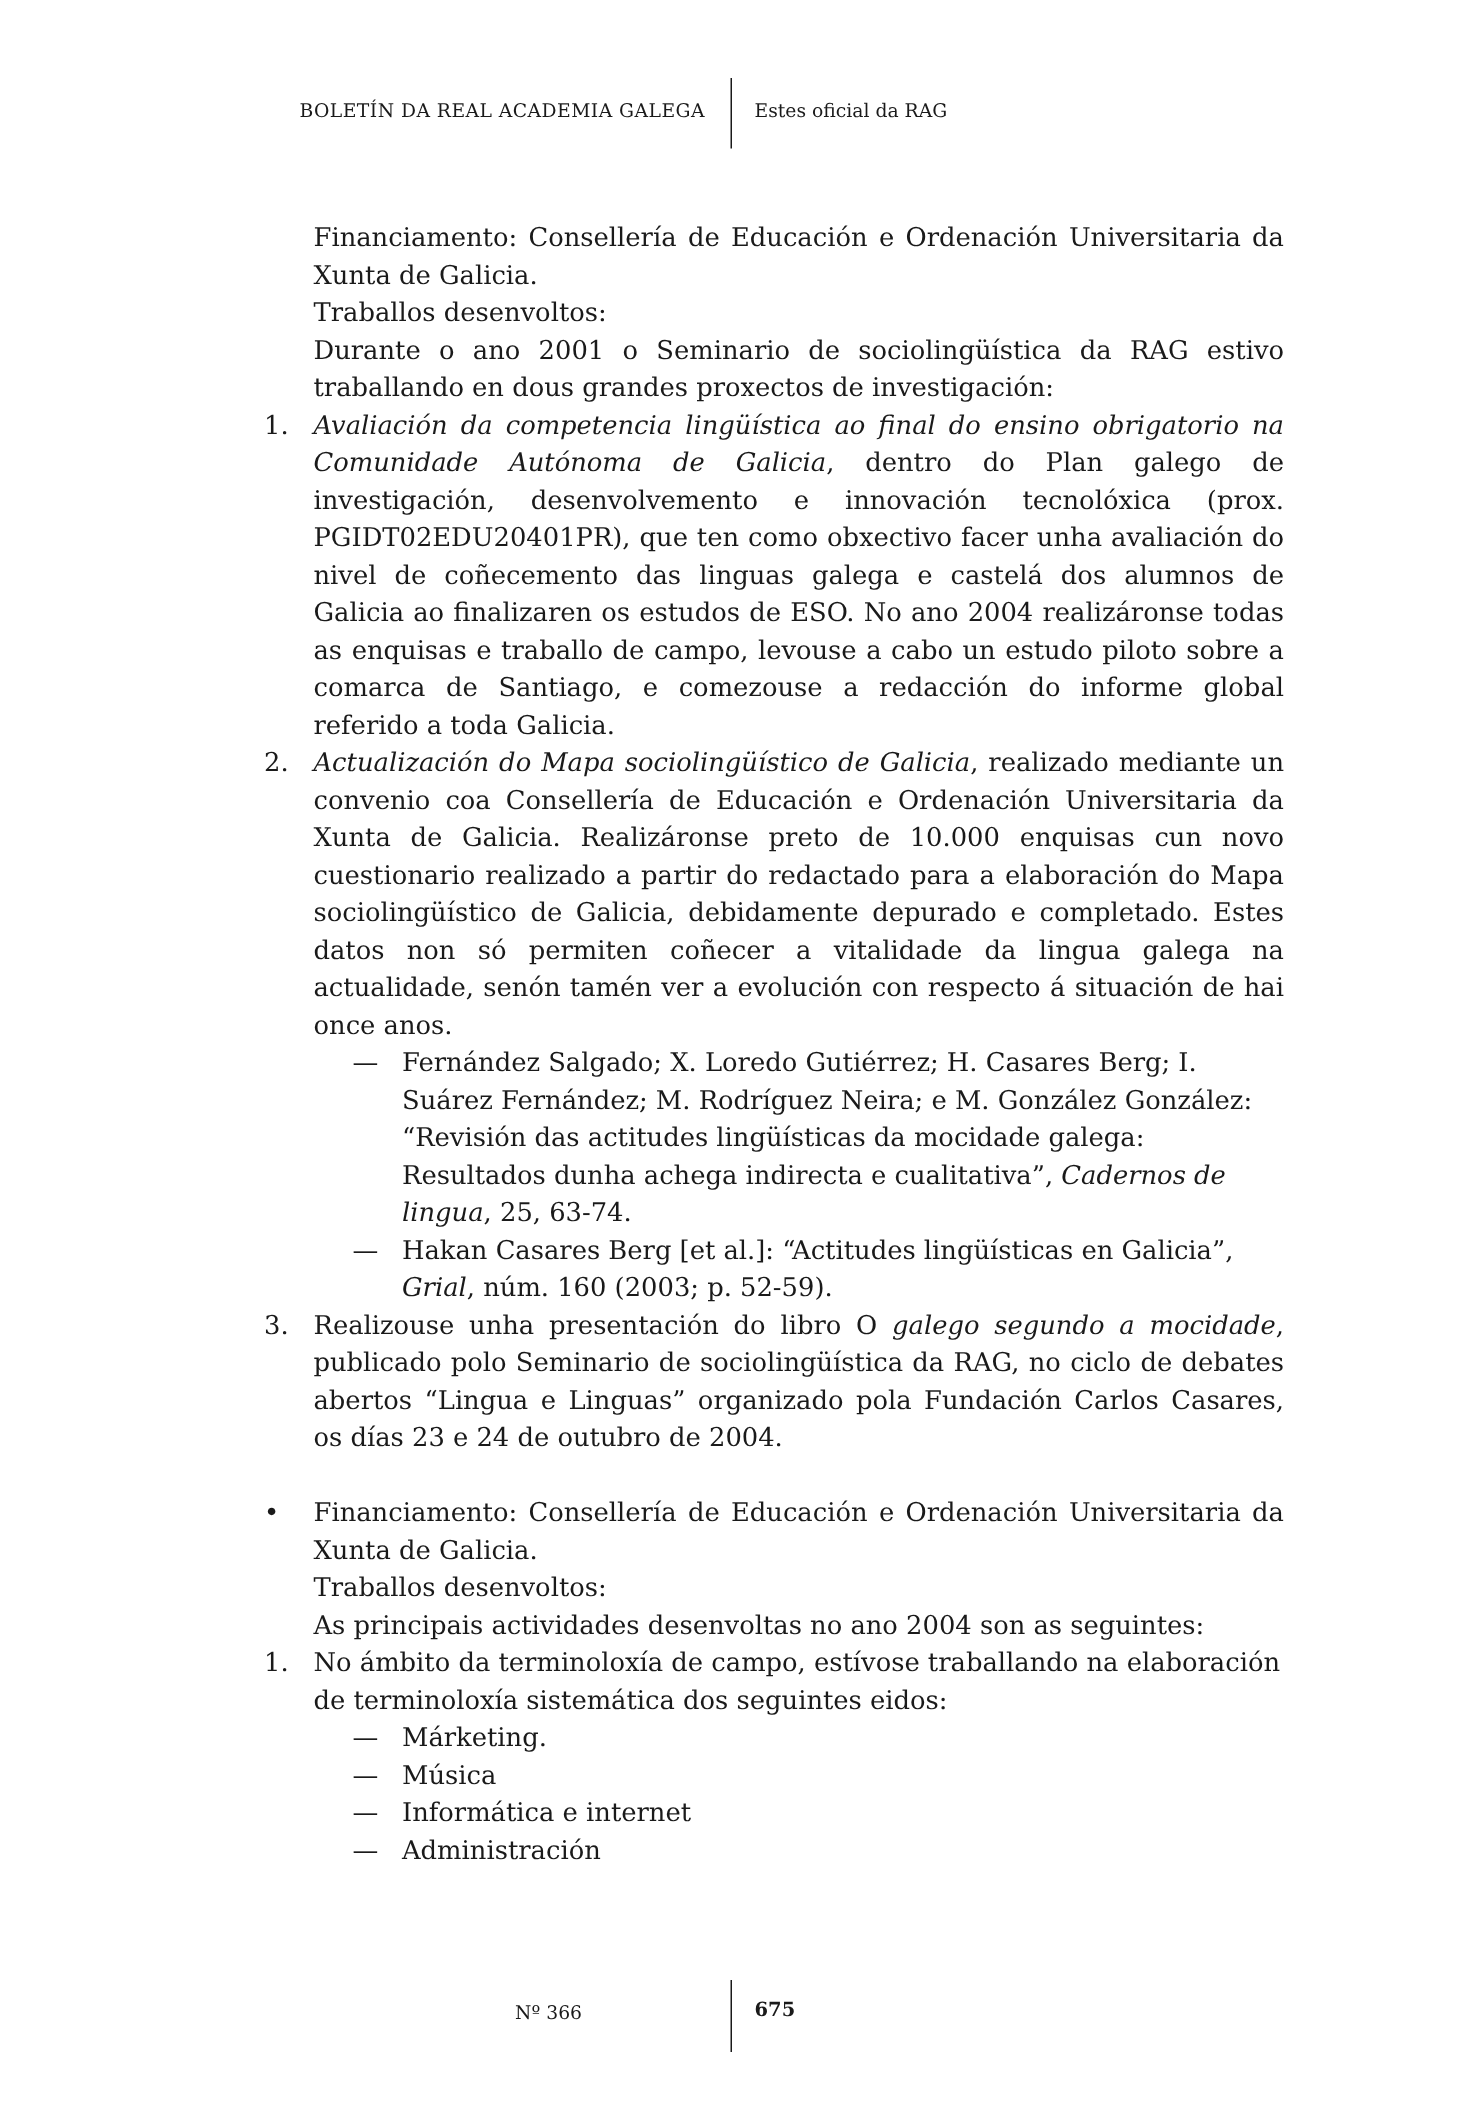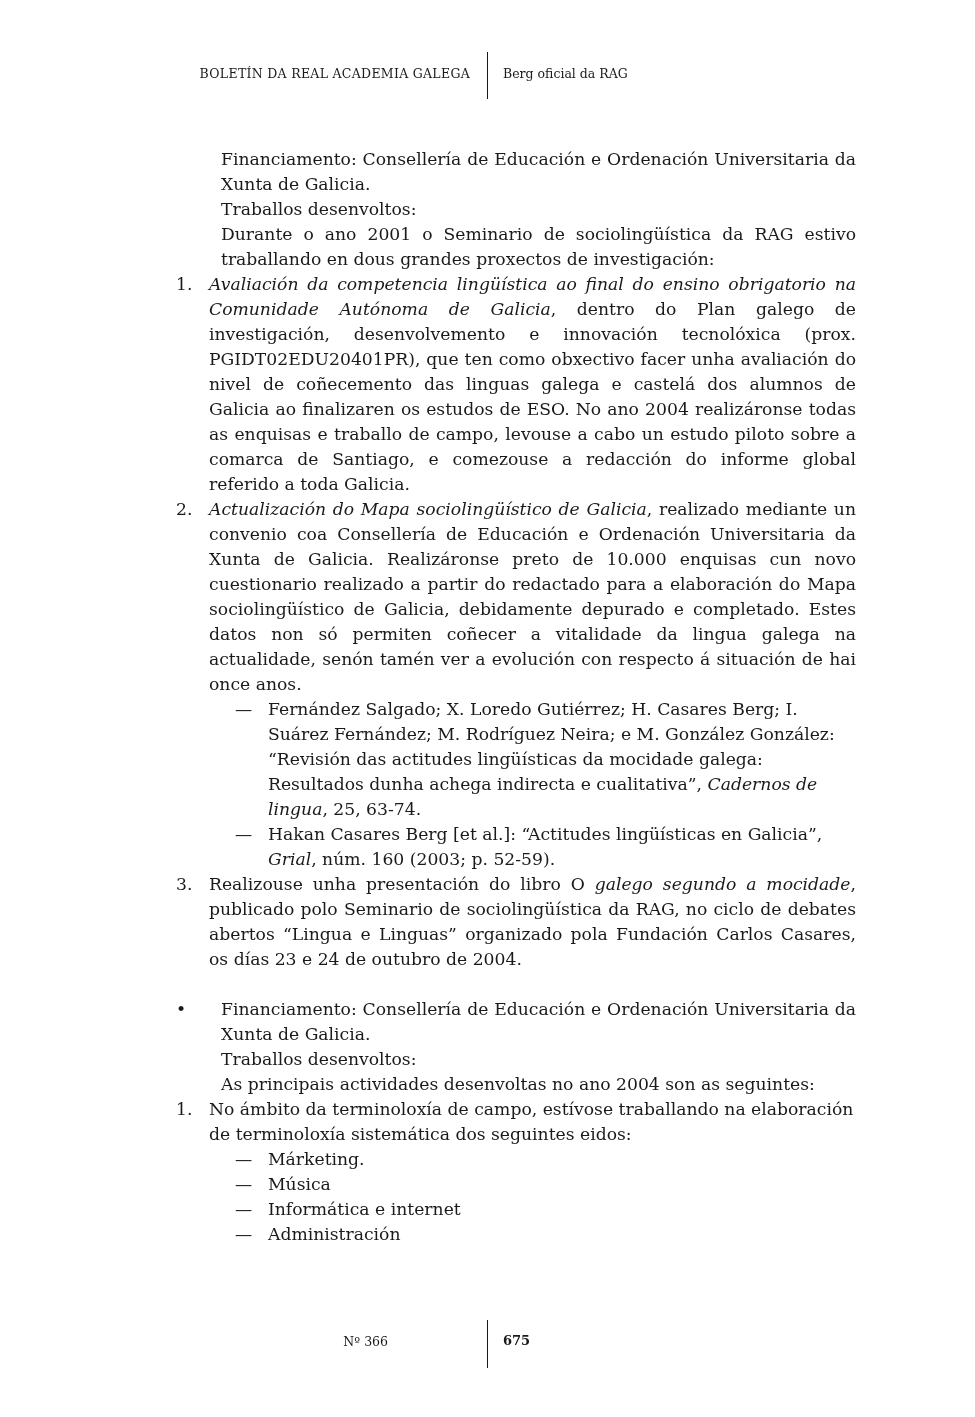--- a/index.html
+++ b/index.html
@@ -2,40 +2,40 @@
 <html><head>
   <meta charset="utf-8">
   <style>
     html, body { margin: 0; padding: 0; background: #ffffff; }
     body { width: 975px; height: 1417px; position: relative; overflow: hidden; color: #1a1a1a; font-family: "DejaVu Serif", serif; }
     .header { position: absolute; top: 52px; left: 0; width: 975px; height: 48px; }
     .header-left { position: absolute; right: 505px; top: 14px; font-size: 12.5px; letter-spacing: 0.3px; white-space: nowrap; }
     .header-rule { position: absolute; left: 487px; top: 0; width: 1px; height: 47px; background: #1a1a1a; }
     .header-right { position: absolute; left: 503px; top: 14px; font-size: 12.5px; white-space: nowrap; }
     .content { position: absolute; left: 176px; top: 147px; width: 680px; font-size: 17.2px; line-height: 25px; }
-    .para { margin-left: 45px; text-align: justify; }
+    .para { margin-left: 33px; text-align: justify; }
     .item { position: relative; padding-left: 33px; text-align: justify; }
     .item .marker { position: absolute; left: 0; top: 0; }
     .dash-list { margin-left: 33px; }
     .dash-item { position: relative; padding-left: 59px; text-align: left; }
     .dash-item .dash { position: absolute; left: 26px; top: 0; }
     .gap { height: 25px; }
     i { font-style: italic; }
     .footer { position: absolute; top: 1320px; left: 0; width: 892px; height: 48px; }
     .footer-left { position: absolute; right: 504px; top: 14px; font-size: 12.5px; white-space: nowrap; }
     .footer-rule { position: absolute; left: 487px; top: 0; width: 1px; height: 48px; background: #1a1a1a; }
     .footer-right { position: absolute; left: 503px; top: 13px; font-size: 13px; font-weight: bold; white-space: nowrap; }
   </style>
 </head>
 <body>
 
 <div class="header">
   <span class="header-left">BOLETÍN DA REAL ACADEMIA GALEGA</span>
   <div class="header-rule"></div>
-  <span class="header-right">Berg oficial da RAG</span>
+  <span class="header-right">Estes oficial da RAG</span>
 </div>
 
 <div class="content">
   <div class="para">Financiamento: Consellería de Educación e Ordenación Universitaria da Xunta de Galicia.</div>
   <div class="para">Traballos desenvoltos:</div>
   <div class="para">Durante o ano 2001 o Seminario de sociolingüística da RAG estivo traballando en dous grandes proxectos de investigación:</div>
 
   <div class="item">
     <span class="marker">1.</span>
     <i>Avaliación da competencia lingüística ao final do ensino obrigatorio na Comunidade Autónoma de Galicia</i><span>, dentro do Plan galego de investigación, desenvolvemento e innovación tecnolóxica (prox. PGIDT02EDU20401PR), que ten como obxectivo facer unha avaliación do nivel de coñecemento das linguas galega e castelá dos alumnos de Galicia ao finalizaren os estudos de ESO. No ano 2004 realizáronse todas as enquisas e traballo de campo, levouse a cabo un estudo piloto sobre a comarca de Santiago, e comezouse a redacción do informe global referido a toda Galicia.</span>

